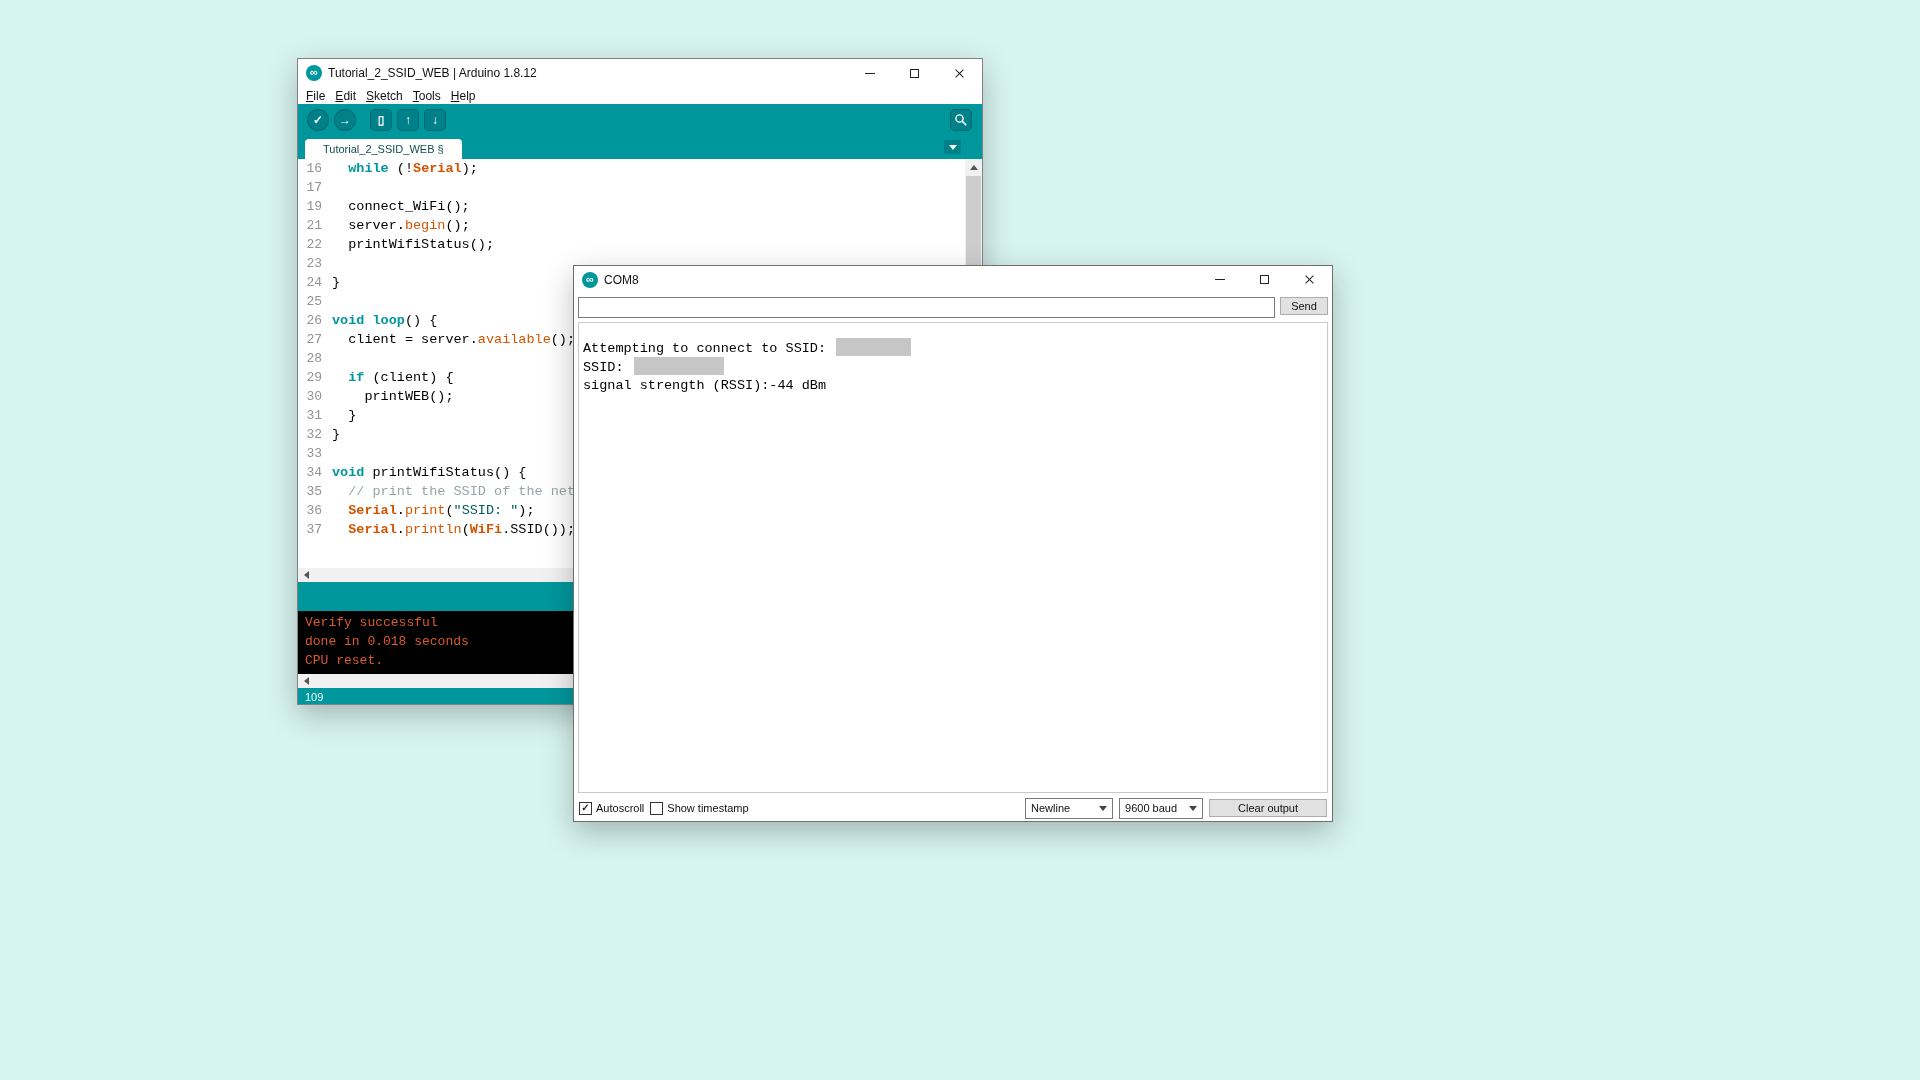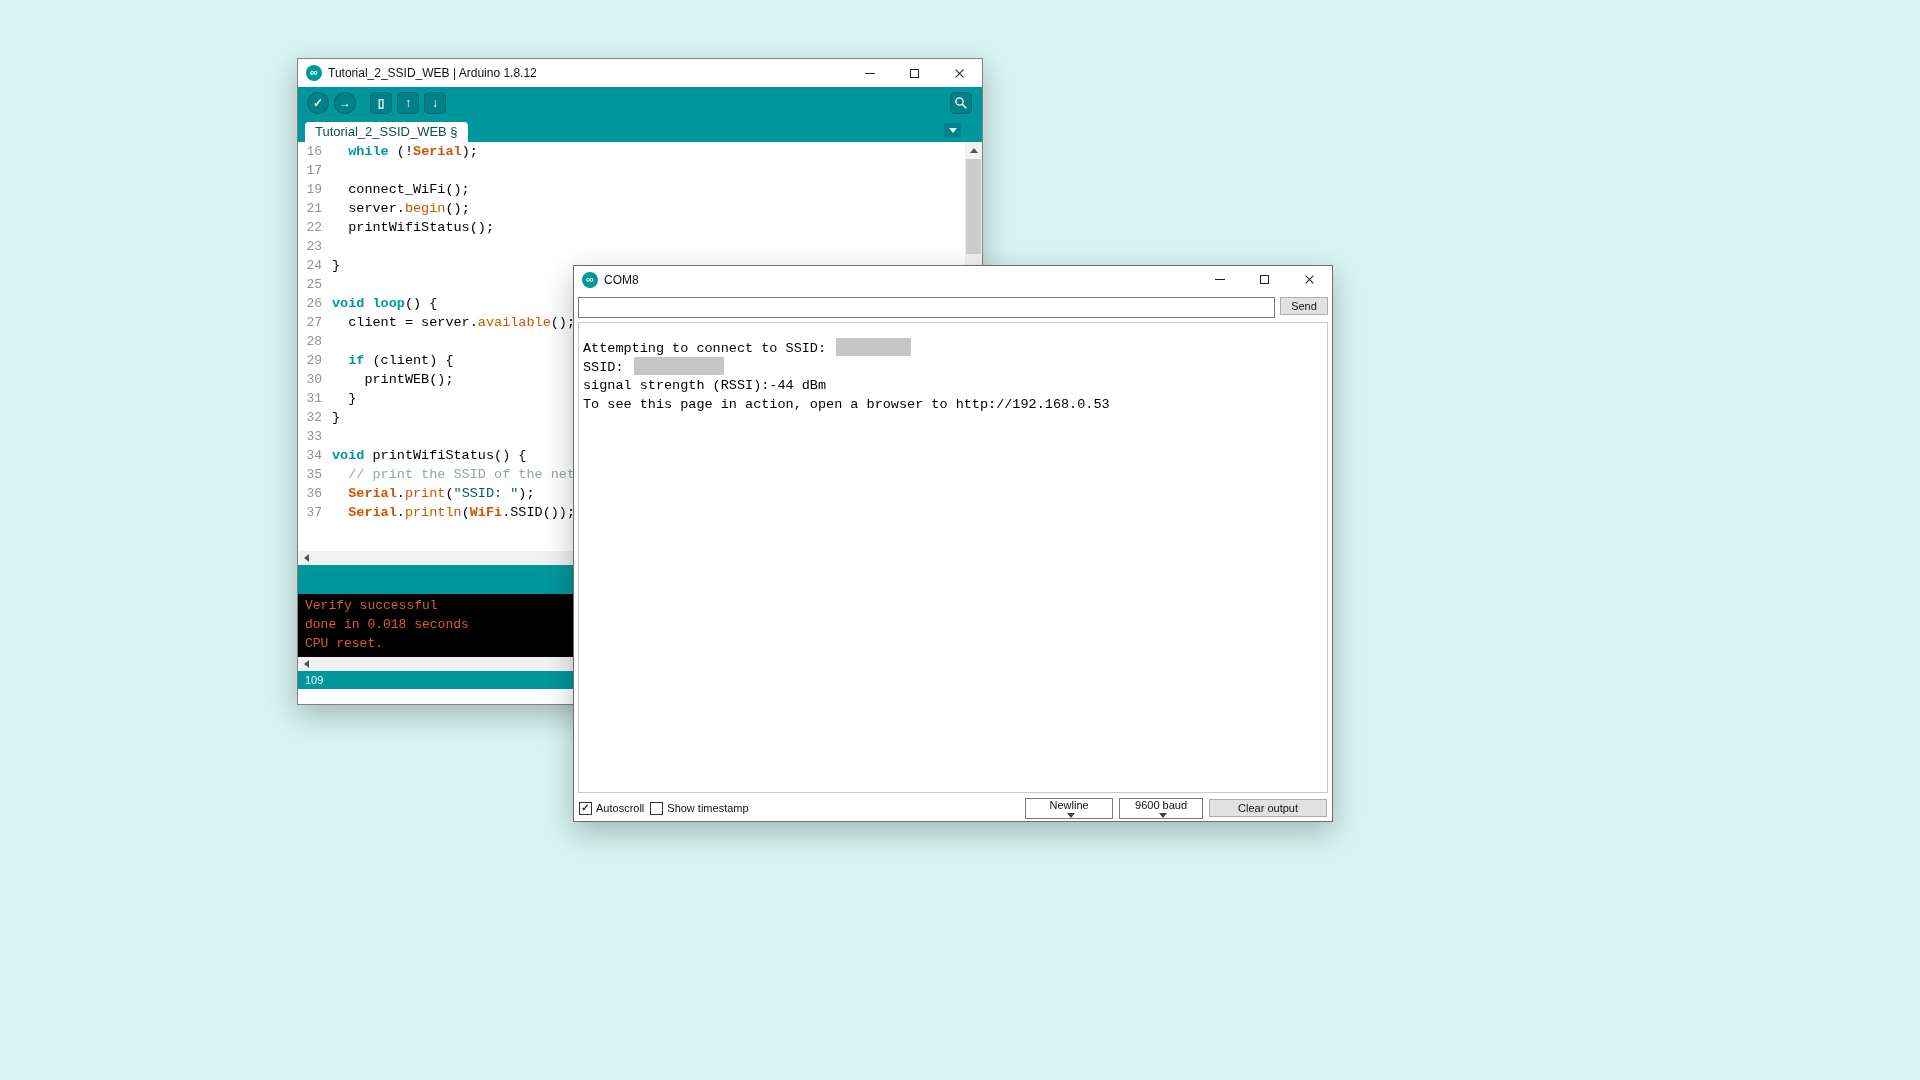--- a/index.html
+++ b/index.html
@@ -35,21 +35,21 @@
   .toolbar{height:31px;background:var(--teal);display:flex;align-items:center;padding:0 10px 0 9px;gap:5px;}
   .tb-btn{width:22px;height:22px;background:var(--teal-dark);color:#fff;font-size:12px;font-weight:bold;
     display:flex;align-items:center;justify-content:center;border:1px solid rgba(0,60,64,.35);}
   .tb-btn.round{border-radius:50%;}
   .tb-btn.square{border-radius:5px;}
   .tb-btn:nth-child(3){margin-left:9px;}
   .tb-serial{margin-left:auto;width:22px;height:22px;border-radius:5px;background:var(--teal-dark);
     border:1px solid rgba(0,60,64,.35);display:flex;align-items:center;justify-content:center;}
 
   .tabstrip{height:24px;background:var(--teal);position:relative;display:flex;align-items:flex-end;padding-left:7px;}
-  .tab{height:20px;background:#fff;border-radius:4px 4px 0 0;padding:0 10px;font-size:13px;line-height:20px;color:#114e52;white-space:nowrap;}
+  .tab{height:20px;background:#fff;border-radius:4px 4px 0 0;padding:0 18px;font-size:11px;line-height:20px;color:#114e52;white-space:nowrap;}
   .tab-drop{position:absolute;right:21px;top:5px;width:17px;height:14px;background:var(--teal-dark);
     border-radius:2px;display:flex;align-items:center;justify-content:center;}
   .tri-down{width:0;height:0;border-left:4px solid transparent;border-right:4px solid transparent;border-top:5px solid #fff;}
 
   .code-wrap{position:relative;height:409px;overflow:hidden;background:#fff;}
   .code-line{display:flex;height:19px;font:13.5px/19px "Liberation Mono",monospace;white-space:pre;}
   .ln{width:34px;flex:none;text-align:right;padding-right:10px;color:#909497;font-size:13px;}
   .seg-p{color:#000;}
   .seg-kw{color:var(--keyword);font-weight:bold;}
   .seg-fn{color:var(--function);}
@@ -80,21 +80,21 @@
   .btn-std{height:18px;background:#e1e1e1;border:1px solid #adadad;font-size:11px;font-family:"Liberation Sans",sans-serif;color:#111;}
   .send-btn{width:48px;flex:none;}
   .ser-output{flex:1;border:1px solid #c9c9c9;background:#fff;padding:15px 4px;font:13.5px/19px "Liberation Mono",monospace;color:#000;overflow:hidden;}
   .ser-line{height:19px;white-space:pre;}
   .redact{display:inline-block;height:18px;background:var(--redact);vertical-align:text-bottom;margin-left:2px;}
   .ser-bottom{flex:none;height:22px;display:flex;align-items:center;gap:6px;font-size:11px;color:#111;padding:0 1px;}
   .chk{display:flex;align-items:center;gap:4px;}
   .checkbox{width:13px;height:13px;border:1px solid #333;background:#fff;display:flex;align-items:center;justify-content:center;
     font-size:10px;font-weight:bold;color:#1a1a1a;line-height:1;}
   .spacer{flex:1;}
-  .dropdown{height:21px;border:1px solid #7a7a7a;background:#fff;display:flex;align-items:center;justify-content:space-between;padding:0 5px;flex-direction:column;}
+  .dropdown{height:21px;border:1px solid #7a7a7a;background:#fff;display:flex;align-items:center;justify-content:space-between;padding:0 5px;}
   .dd-newline{width:88px;} .dd-baud{width:84px;}
   .dd-arrow{width:0;height:0;border-left:4px solid transparent;border-right:4px solid transparent;border-top:5px solid #444;margin-left:4px;}
   .clear-btn{padding:0 28px;}
 </style>
 </head>
 <body>
 
 <div>
 
   <section class="win win-arduino">
@@ -107,20 +107,27 @@
           </span>
         <span class="wc">
             <span class="wc-box"></span>
           </span>
         <span class="wc">
             <span class="wc-x"></span>
           </span>
       </div>
     </header>
 
+    <nav class="menubar">
+        <span class="menu-item">File</span>
+        <span class="menu-item">Edit</span>
+        <span class="menu-item">Sketch</span>
+        <span class="menu-item">Tools</span>
+        <span class="menu-item">Help</span>
+      </nav>
 
     <div class="toolbar">
 
       <div style="display:contents" id="toolbar-buttons"><div class="tb-btn round">✓</div><div class="tb-btn round">→</div><div class="tb-btn square">▯</div><div class="tb-btn square">↑</div><div class="tb-btn square">↓</div></div>
       <div class="tb-serial">
         <svg width="14" height="14" viewBox="0 0 14 14">
           <circle cx="5.5" cy="5.5" r="3.6" stroke="#fff" stroke-width="1.4" fill="none"></circle>
           <line x1="8.4" y1="8.4" x2="12.2" y2="12.2" stroke="#fff" stroke-width="1.6"></line>
         </svg>
       </div>
@@ -215,21 +222,20 @@
     <div class="ser-body">
       <div class="ser-inputrow">
         <input class="ser-input" type="text" value="" style="">
         <button class="btn-std send-btn">Send</button>
       </div>
 
       <div class="ser-output" id="serial-output">
           <div class="ser-line"><span>Attempting to connect to SSID: </span><span class="redact" style="width: 75px;"></span></div>
           <div class="ser-line"><span>SSID: </span><span class="redact" style="width: 90px;"></span></div>
           <div class="ser-line"><span>signal strength (RSSI):-44 dBm</span></div>
-          <div class="ser-line"><span>To see this page in action, open a browser to http://192.168.0.53</span></div>
         </div>
 
       <div class="ser-bottom">
         <span class="chk">
           <span class="checkbox" id="cb-autoscroll">✓</span>
           <span>Autoscroll</span>
         </span>
         <span class="chk">
           <span class="checkbox" id="cb-timestamp"></span>
           <span>Show timestamp</span>

